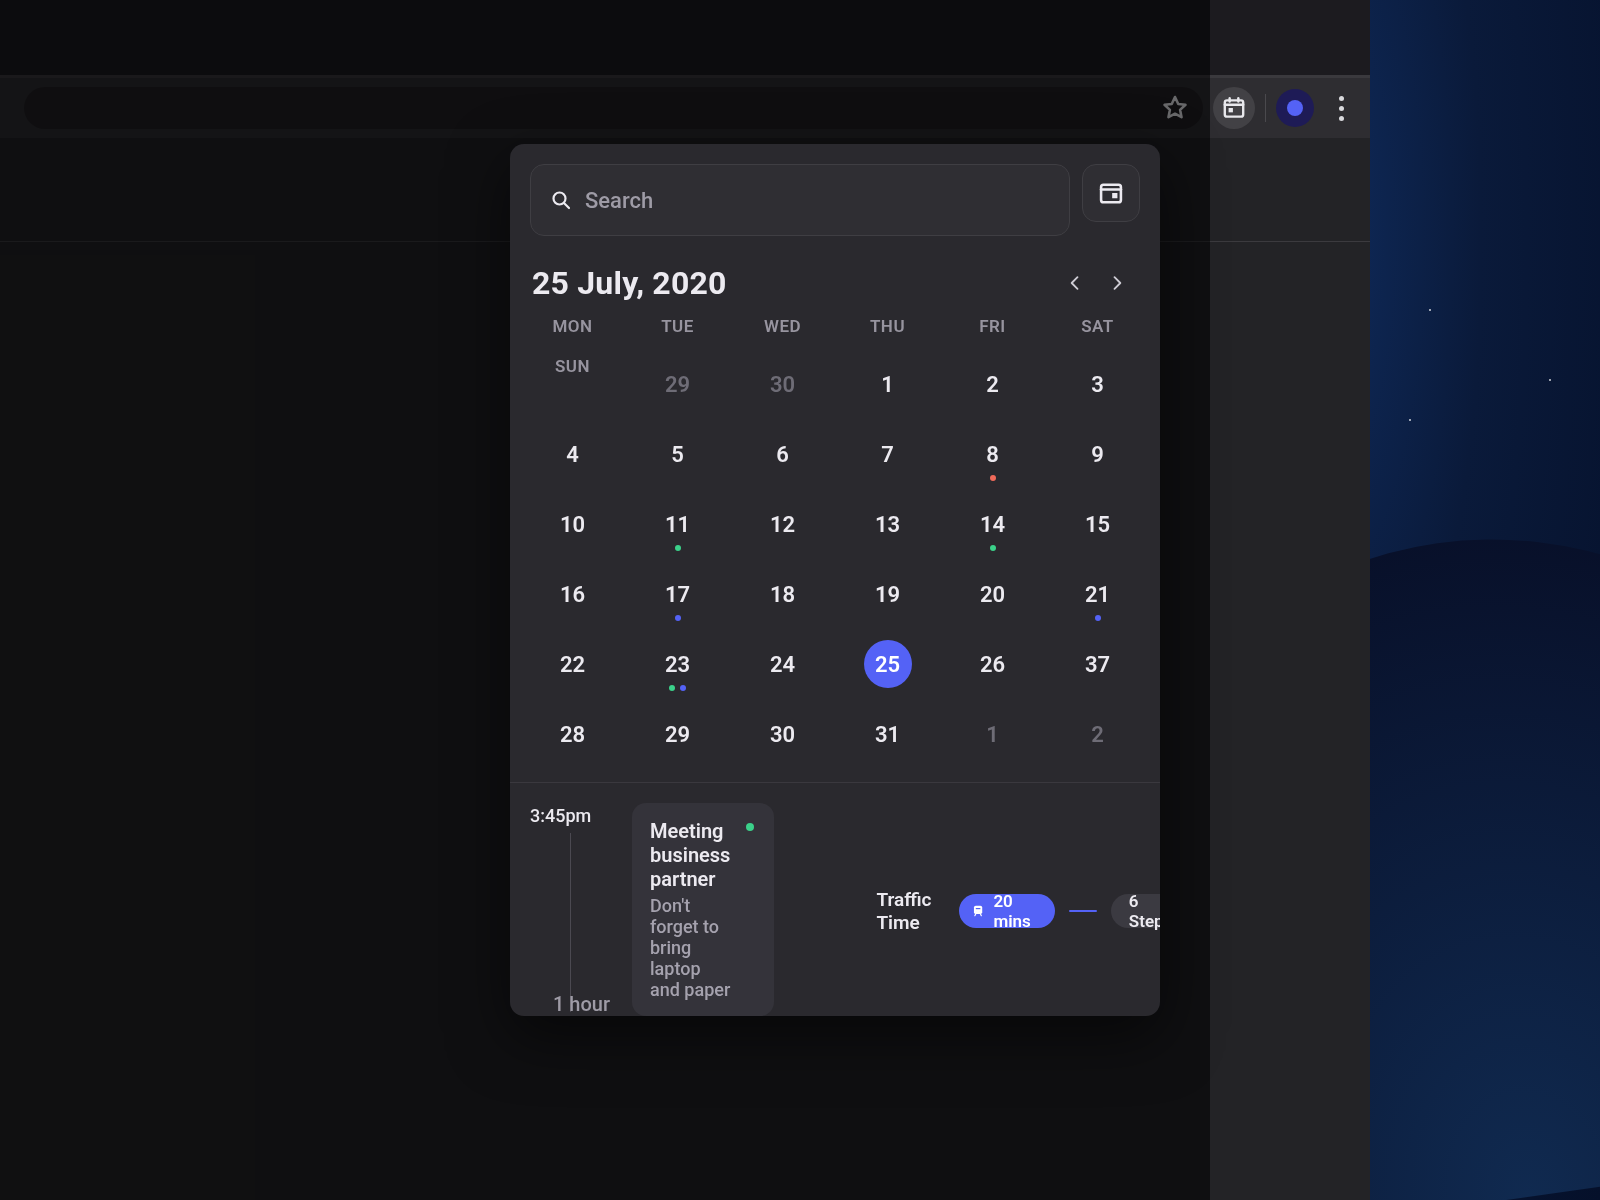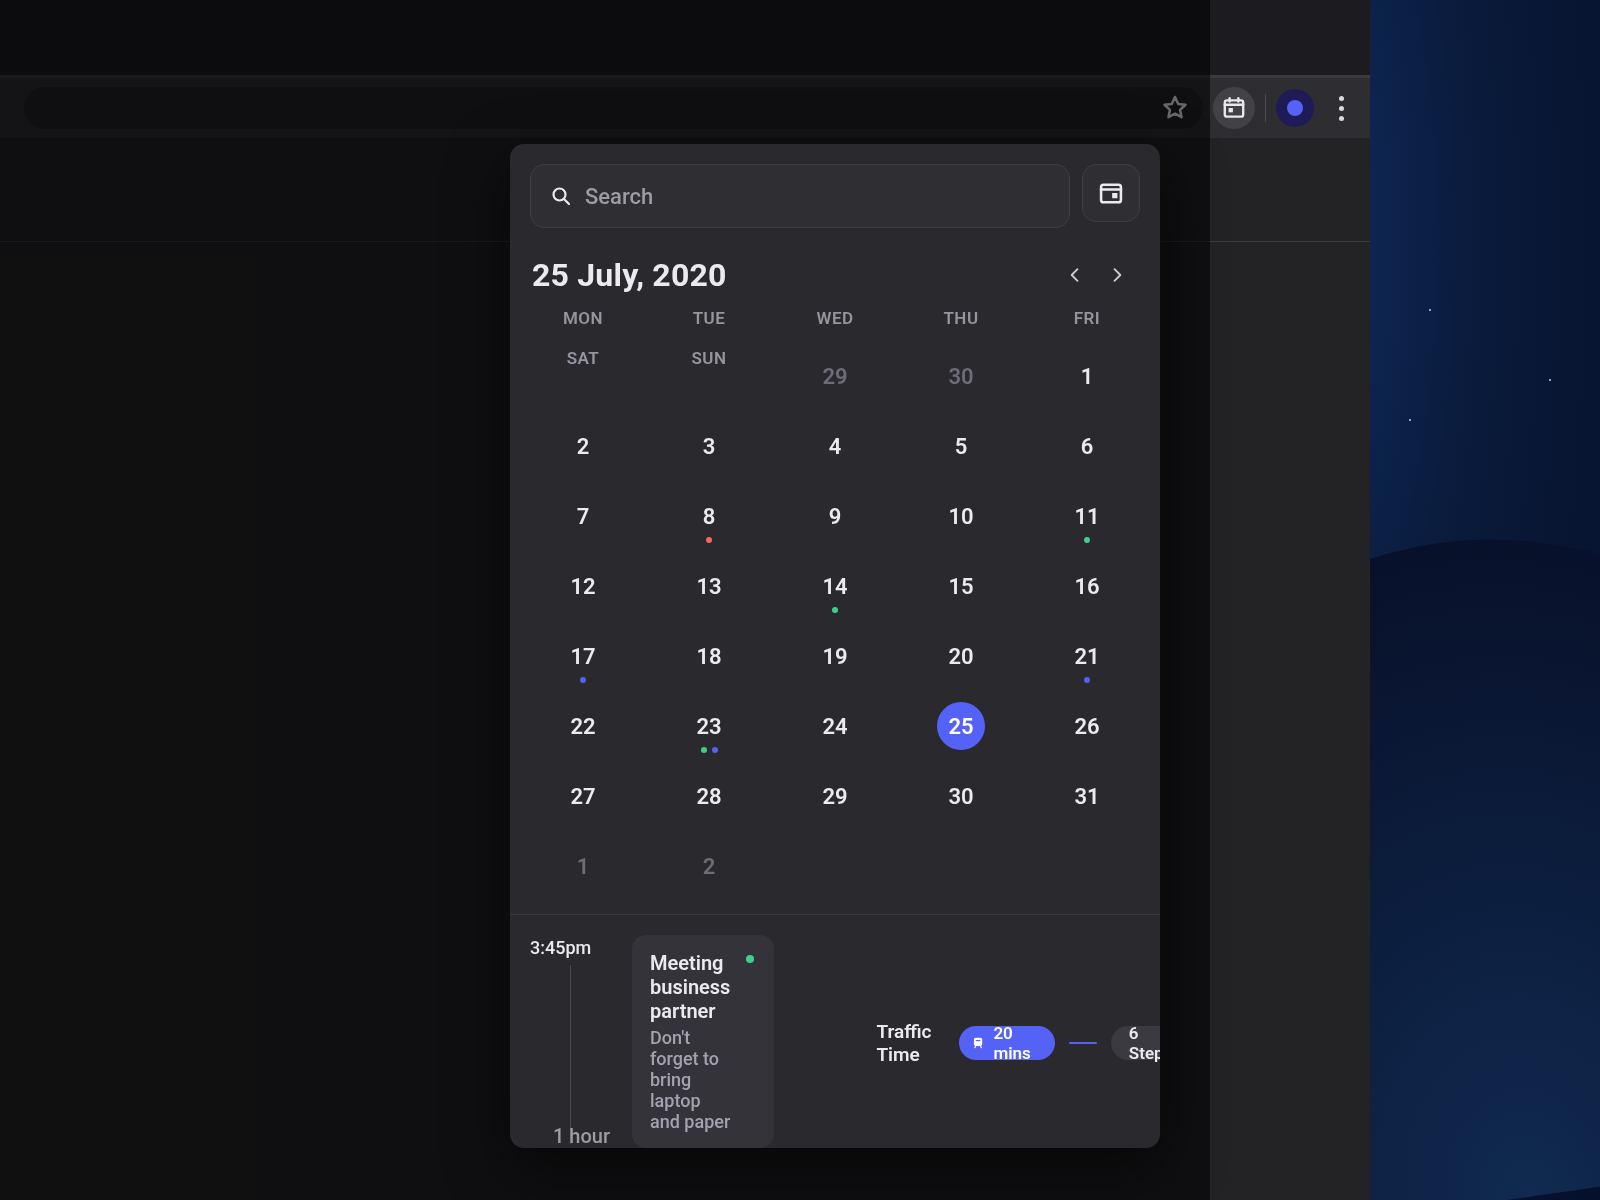--- a/index.html
+++ b/index.html
@@ -136,21 +136,21 @@
   .popup-header {
     display: flex;
     gap: 12px;
     padding: 20px 20px 8px 20px;
   }
   .search-box {
     flex: 1;
     display: flex;
     align-items: center;
     gap: 12px;
-    height: 64px;
+    height: 72px;
     background: #2f2e33;
     border: 1px solid #3f3e43;
     border-radius: 14px;
     padding: 0 18px;
   }
   .search-box input {
     flex: 1;
     background: transparent; border: none; outline: none;
     font-size: 22px; color: #cac8d0;
     font-weight: 500;
@@ -172,21 +172,21 @@
   .date-row h1 { font-size: 32px; font-weight: 700; flex: 1; letter-spacing: 0.2px; }
   .nav-btn {
     width: 42px; height: 42px;
     display: flex; align-items: center; justify-content: center;
     cursor: pointer;
   }
   .nav-btn svg { stroke: #cfcdd5; }
 
   .grid {
     display: grid;
-    grid-template-columns: repeat(5, 1fr);
+    grid-template-columns: repeat(6, 1fr);
     padding: 0 10px 20px 10px;
     row-gap: 14px;
   }
   .dow {
     text-align: center;
     font-size: 17px;
     color: #97949f;
     font-weight: 600;
     letter-spacing: 0.5px;
     padding-bottom: 6px;
@@ -468,21 +468,21 @@
       <div class="day">
         <div class="circle">24</div>
       </div>
       <div class="day selected">
         <div class="circle">25</div>
       </div>
       <div class="day">
         <div class="circle">26</div>
       </div>
       <div class="day">
-        <div class="circle">27</div>
+        <div class="circle">37</div>
       </div>
       <div class="day">
         <div class="circle">28</div>
       </div>
       <div class="day">
         <div class="circle">29</div>
       </div>
       <div class="day">
         <div class="circle">30</div>
       </div>

